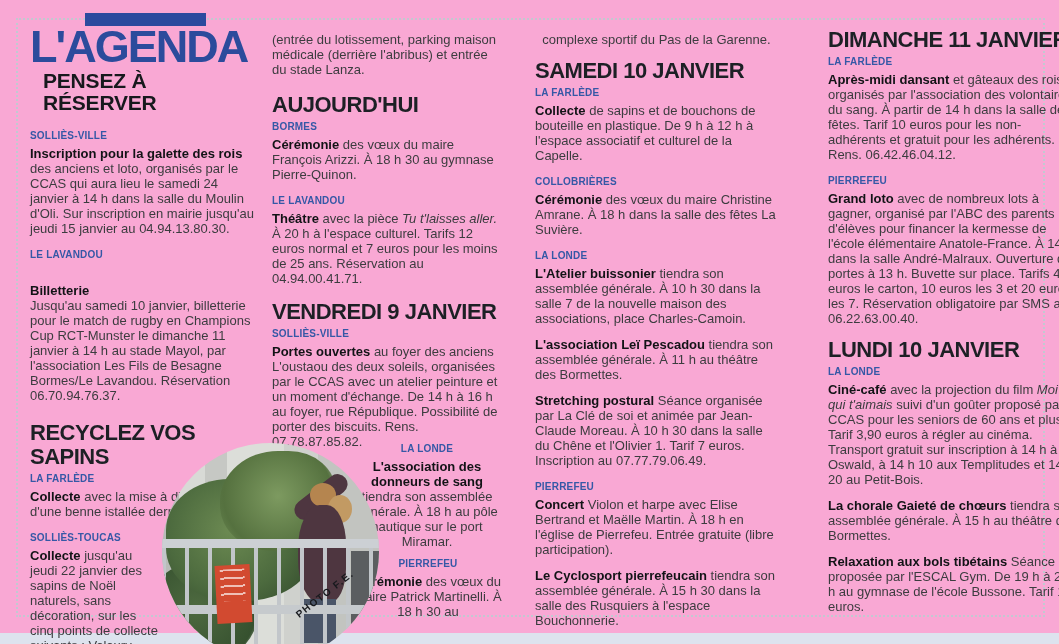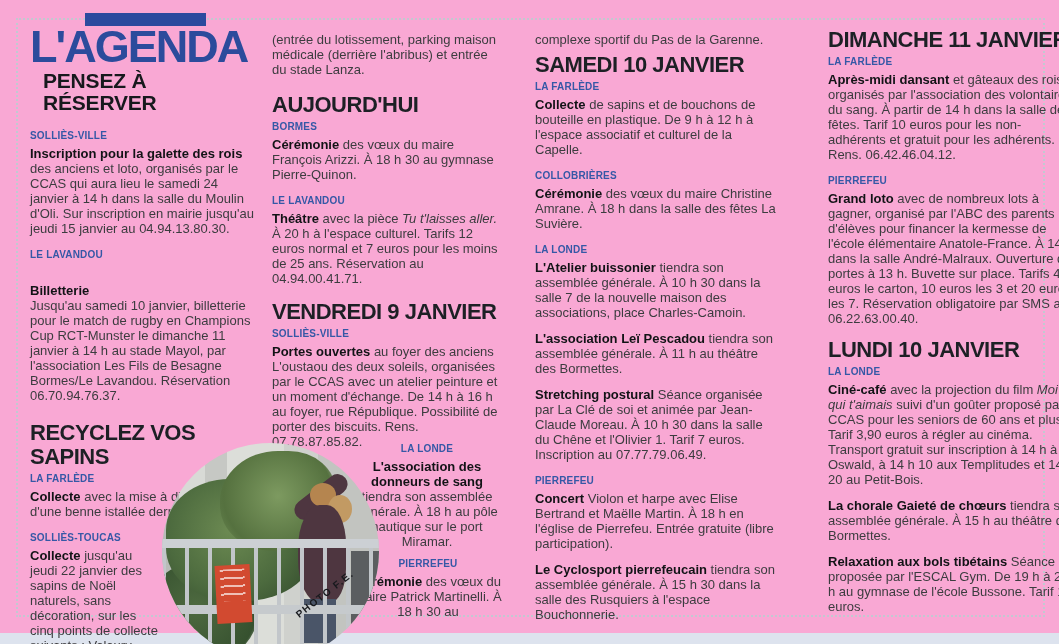--- a/index.html
+++ b/index.html
@@ -110,21 +110,21 @@
   <div class="londe-block">
     <div class="town">LA LONDE</div>
     <p class="item"><b class="lead block">L'association des donneurs de sang</b><span>tiendra son assemblée générale. À 18 h au pôle nautique sur le port Miramar.</span></p>
   </div>
   <div class="pf-block">
     <div class="town">PIERREFEU</div>
     <p class="item"><b class="lead">Cérémonie</b><span> des vœux du maire Patrick Martinelli. À 18 h 30 au</span></p>
   </div>
 
   <div class="col col3">
-    <p class="item" style="margin-bottom:6px;">complexe sportif du Pas de la Garenne.</p>
+    <p class="item" style="margin-bottom:12px;text-align:center;">complexe sportif du Pas de la Garenne.</p>
 
     <div class="day first">SAMEDI 10 JANVIER</div>
     <div class="town">LA FARLÈDE</div>
     <p class="item"><b class="lead">Collecte</b><span> de sapins et de bouchons de bouteille en plastique. De 9 h à 12 h à l'espace associatif et culturel de la Capelle.</span></p>
 
     <div class="town">COLLOBRIÈRES</div>
     <p class="item"><b class="lead">Cérémonie</b><span> des vœux du maire Christine Amrane. À 18 h dans la salle des fêtes La Suvière.</span></p>
 
     <div class="town">LA LONDE</div>
     <p class="item"><b class="lead">L'Atelier buissonier</b><span> tiendra son assemblée générale. À 10 h 30 dans la salle 7 de la nouvelle maison des associations, place Charles-Camoin.</span></p>

